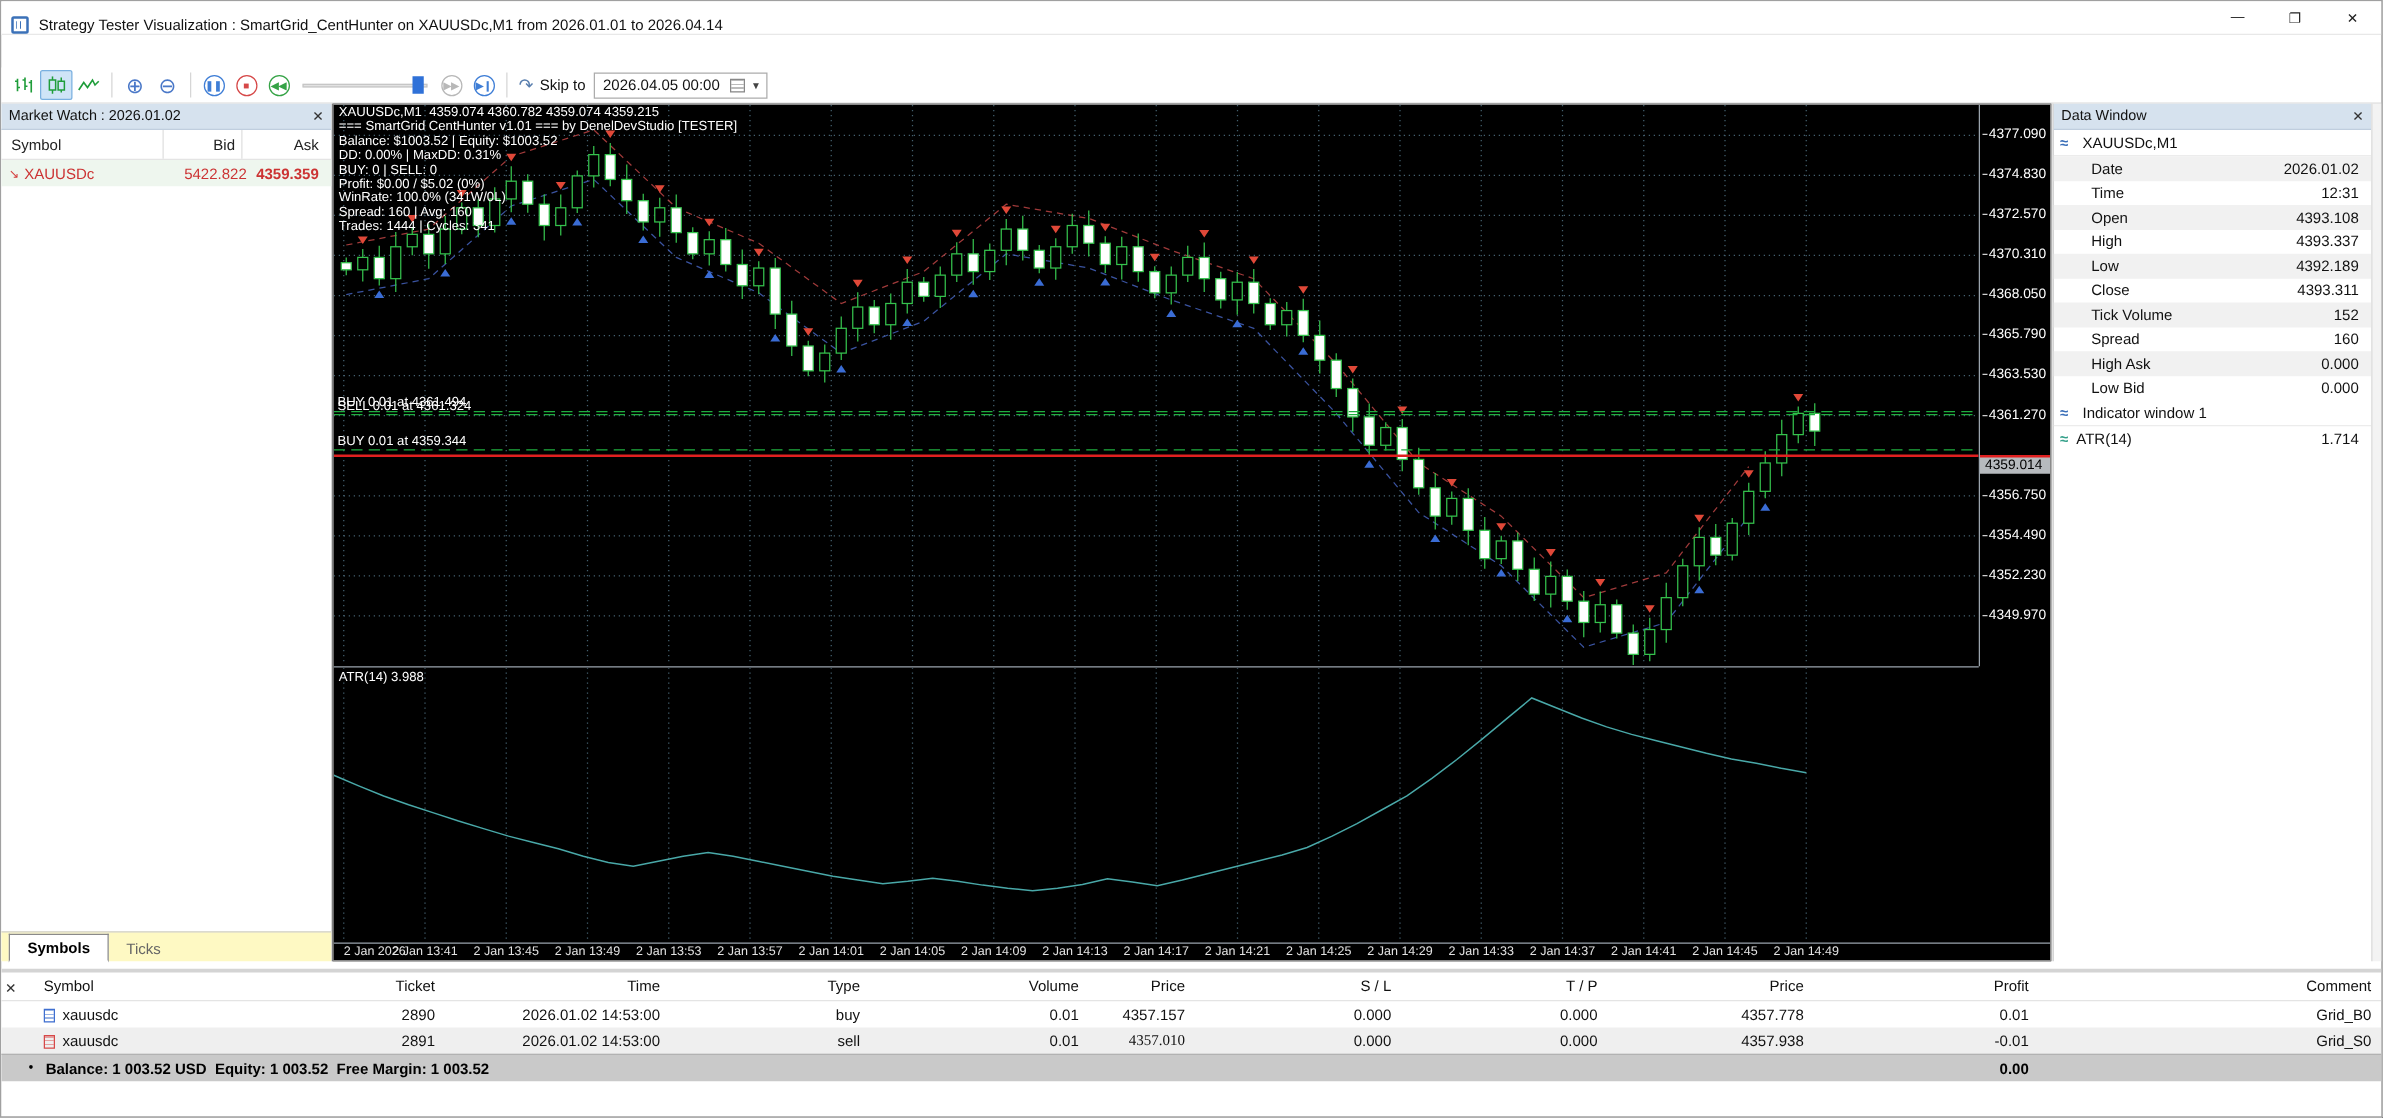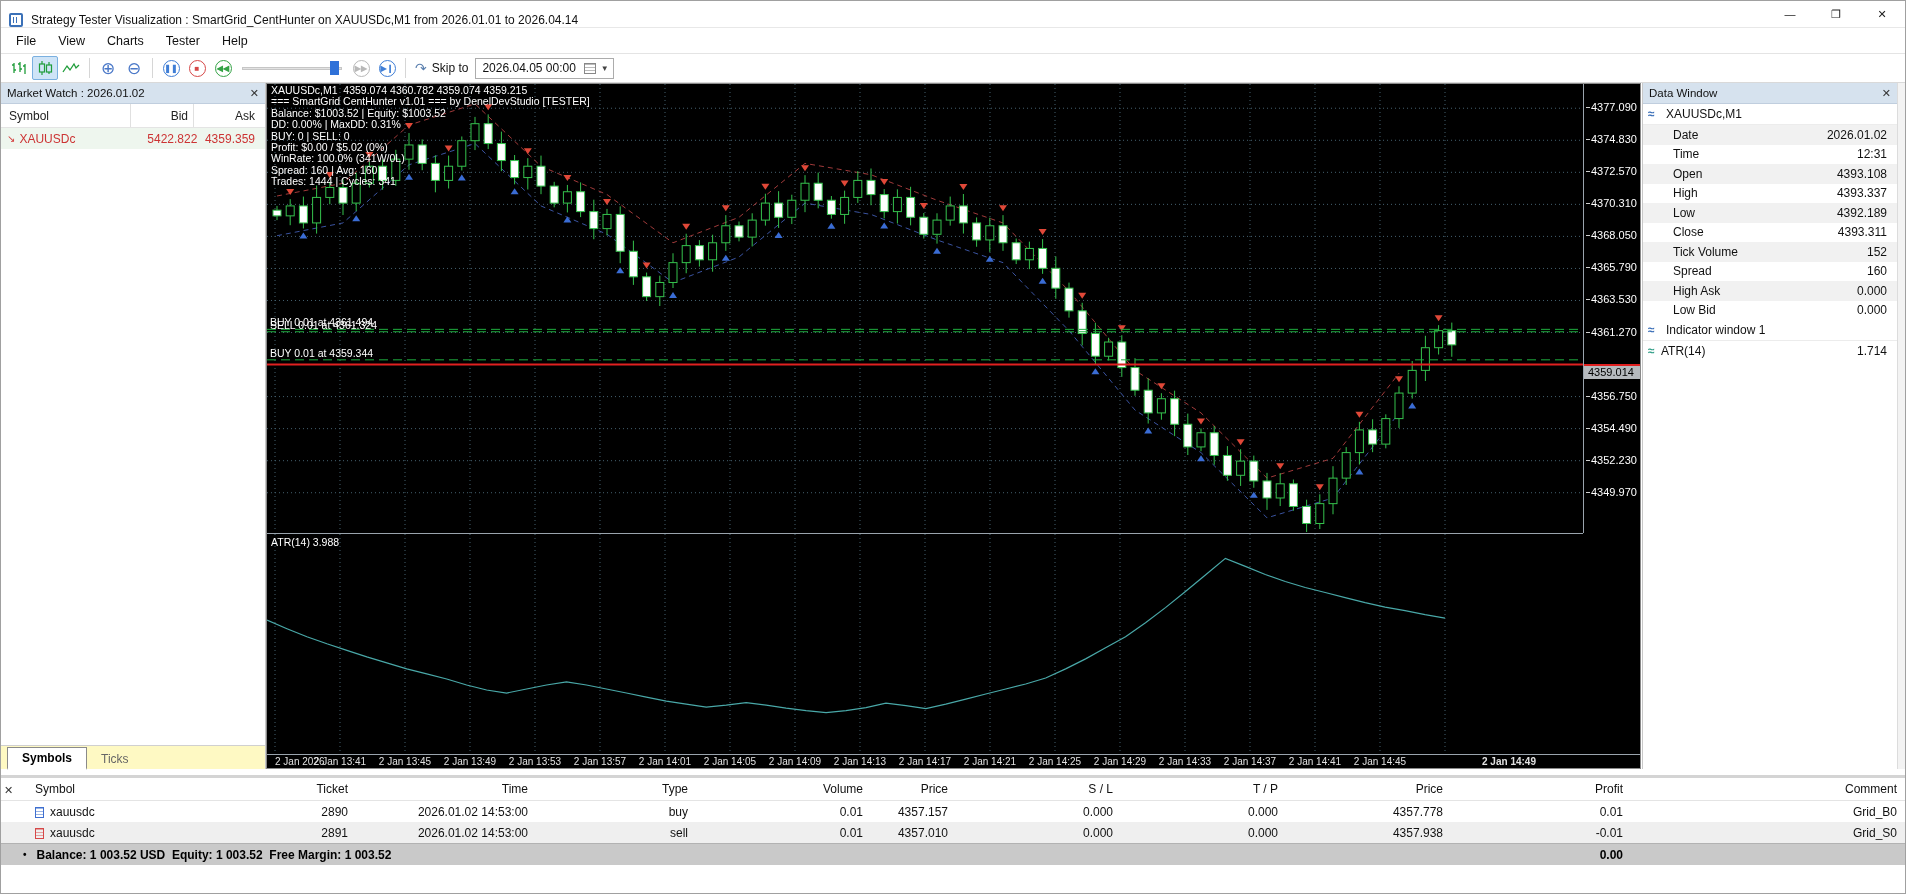--- a/index.html
+++ b/index.html
@@ -43,21 +43,21 @@
   .panel-header { height:21px; background:#d6e2ee; display:flex; align-items:center; padding:0 6px; font-size:11.5px; color:#111; border-bottom:1px solid #c0cede; }
   .panel-close { margin-left:auto; font-size:11px; color:#333; }
   .mw-cols { display:flex; height:24px; align-items:center; font-size:12px; color:#222; border-bottom:1px solid #e4e4e4; }
   .mw-c-symbol { width:130px; padding-left:8px; border-right:1px solid #e0e0e0; height:100%; display:flex; align-items:center; }
   .mw-c-bid { width:63px; text-align:right; padding-right:5px; border-right:1px solid #e0e0e0; height:100%; display:flex; align-items:center; justify-content:flex-end; }
   .mw-c-ask { flex:1; text-align:right; padding-right:10px; }
   .mw-row { display:flex; height:21px; align-items:center; font-size:12px; background:#eef6ee; color:#cc3333; }
   .mw-arrow { color:#d43c3c; font-size:10px; margin:0 4px 0 6px; }
   .mw-sym { width:120px; }
   .mw-bid { width:63px; text-align:right; padding-right:5px; }
-  .mw-ask { flex:1; text-align:right; padding-right:10px; }
+  .mw-ask { flex:1; text-align:right; padding-right:10px;font-weight:bold; }
   .mw-tabs { position:absolute; left:0; bottom:0; width:100%; height:24px; background:#fef9c3; border-top:1px solid #d0d0d0; display:flex; align-items:flex-end; padding-left:6px; }
   .tab { font-size:12px; padding:3px 14px; color:#666; }
   .tab.active { color:#000; border:1px solid #8a8a8a; border-bottom:2px solid #fff; background:#fff; font-weight:bold; margin-bottom:-1px; }
 
   
   .chart { position:absolute; left:265px; top:82px; width:1375px; height:686px; background:#000; border:1px solid #8a8a8a;padding-left:11px; }
   #main-pane { position:absolute; left:0; top:0; width:1316px; height:448px; overflow:hidden; }
   #price-axis { position:absolute; left:1316px; top:0; width:57px; height:449px; border-left:1px solid #9aa4ad; }
   #atr-pane { position:absolute; left:0; top:449px; width:1316px; height:220px; border-top:1px solid #9aa4ad; overflow:hidden; }
   #atr-axis { position:absolute; left:1316px; top:449px; width:57px; height:220px; border-left:1px solid #9aa4ad; border-top:1px solid #9aa4ad; }
@@ -123,27 +123,20 @@
   <div class="titlebar">
     <div class="app-icon"></div>
     <span class="title-text">Strategy Tester Visualization : SmartGrid_CentHunter on XAUUSDc,M1 from 2026.01.01 to 2026.04.14</span>
     <div class="win-controls">
       <div class="win-btn">—</div>
       <div class="win-btn">❐</div>
       <div class="win-btn">✕</div>
     </div>
   </div>
 
-  <div class="menubar" id="menubar">
-      <span class="menu-item">File</span>
-      <span class="menu-item">View</span>
-      <span class="menu-item">Charts</span>
-      <span class="menu-item">Tester</span>
-      <span class="menu-item">Help</span>
-    </div>
 
   <div class="toolbar">
     <div class="tb-btn">
       <svg class="ct-icon" width="16" height="14" viewBox="0 0 16 14">
           <g stroke="#1f9d3a" stroke-width="1.3">
             <line x1="3" y1="2" x2="3" y2="12"></line>
             <line x1="1" y1="4" x2="3" y2="4"></line>
             <line x1="3" y1="9" x2="5" y2="9"></line>
             <line x1="9" y1="1" x2="9" y2="11"></line>
             <line x1="7" y1="3" x2="9" y2="3"></line>
@@ -556,21 +549,21 @@
         <div class="taxis-label" style="left: 528px; transform: translateX(-50%);">2 Jan 14:09</div>
         <div class="taxis-label" style="left: 593px; transform: translateX(-50%);">2 Jan 14:13</div>
         <div class="taxis-label" style="left: 658px; transform: translateX(-50%);">2 Jan 14:17</div>
         <div class="taxis-label" style="left: 723px; transform: translateX(-50%);">2 Jan 14:21</div>
         <div class="taxis-label" style="left: 788px; transform: translateX(-50%);">2 Jan 14:25</div>
         <div class="taxis-label" style="left: 853px; transform: translateX(-50%);">2 Jan 14:29</div>
         <div class="taxis-label" style="left: 918px; transform: translateX(-50%);">2 Jan 14:33</div>
         <div class="taxis-label" style="left: 983px; transform: translateX(-50%);">2 Jan 14:37</div>
         <div class="taxis-label" style="left: 1048px; transform: translateX(-50%);">2 Jan 14:41</div>
         <div class="taxis-label" style="left: 1113px; transform: translateX(-50%);">2 Jan 14:45</div>
-        <div class="taxis-label" style="left: 1242px; transform: translateX(-50%); font-weight: bold;">2 Jan 14:49</div>
+        <div class="taxis-label" style="left: 1178px; transform: translateX(-50%);">2 Jan 14:49</div>
       </div>
   </div>
 
   <div class="data-window">
     <div class="panel-header">
       <span>Data Window</span>
       <span class="panel-close">✕</span>
     </div>
     <div class="dw-symbol-row">
       <span class="dw-icon">≈</span>
@@ -660,21 +653,21 @@
           <span class="tr-cell right" style="width: 165px;">4357.778</span>
           <span class="tr-cell right" style="width: 180px;">0.01</span>
           <span class="tr-cell right" style="width: auto; flex: 1 1 0%;">Grid_B0</span>
         </div>
         <div class="tr-row tr-line alt">
           <span class="tr-cell left" style="width: 189px; padding-left: 34px;"><span class="pos-icon red"></span>xauusdc</span>
           <span class="tr-cell right" style="width: 166px;">2891</span>
           <span class="tr-cell right" style="width: 180px;">2026.01.02 14:53:00</span>
           <span class="tr-cell right" style="width: 160px;">sell</span>
           <span class="tr-cell right" style="width: 175px;">0.01</span>
-          <span class="tr-cell right" style="width: 85px;">4357.010</span>
+          <span class="tr-cell right" style="width: 85px; font-family: Liberation Serif, serif;">4357.010</span>
           <span class="tr-cell right" style="width: 165px;">0.000</span>
           <span class="tr-cell right" style="width: 165px;">0.000</span>
           <span class="tr-cell right" style="width: 165px;">4357.938</span>
           <span class="tr-cell right" style="width: 180px;">-0.01</span>
           <span class="tr-cell right" style="width: auto; flex: 1 1 0%;">Grid_S0</span>
         </div>
       </div>
     <div class="trades-footer">
       <span class="footer-bullet">•</span>
       <span class="footer-summary">Balance: 1 003.52 USD  Equity: 1 003.52  Free Margin: 1 003.52</span>

